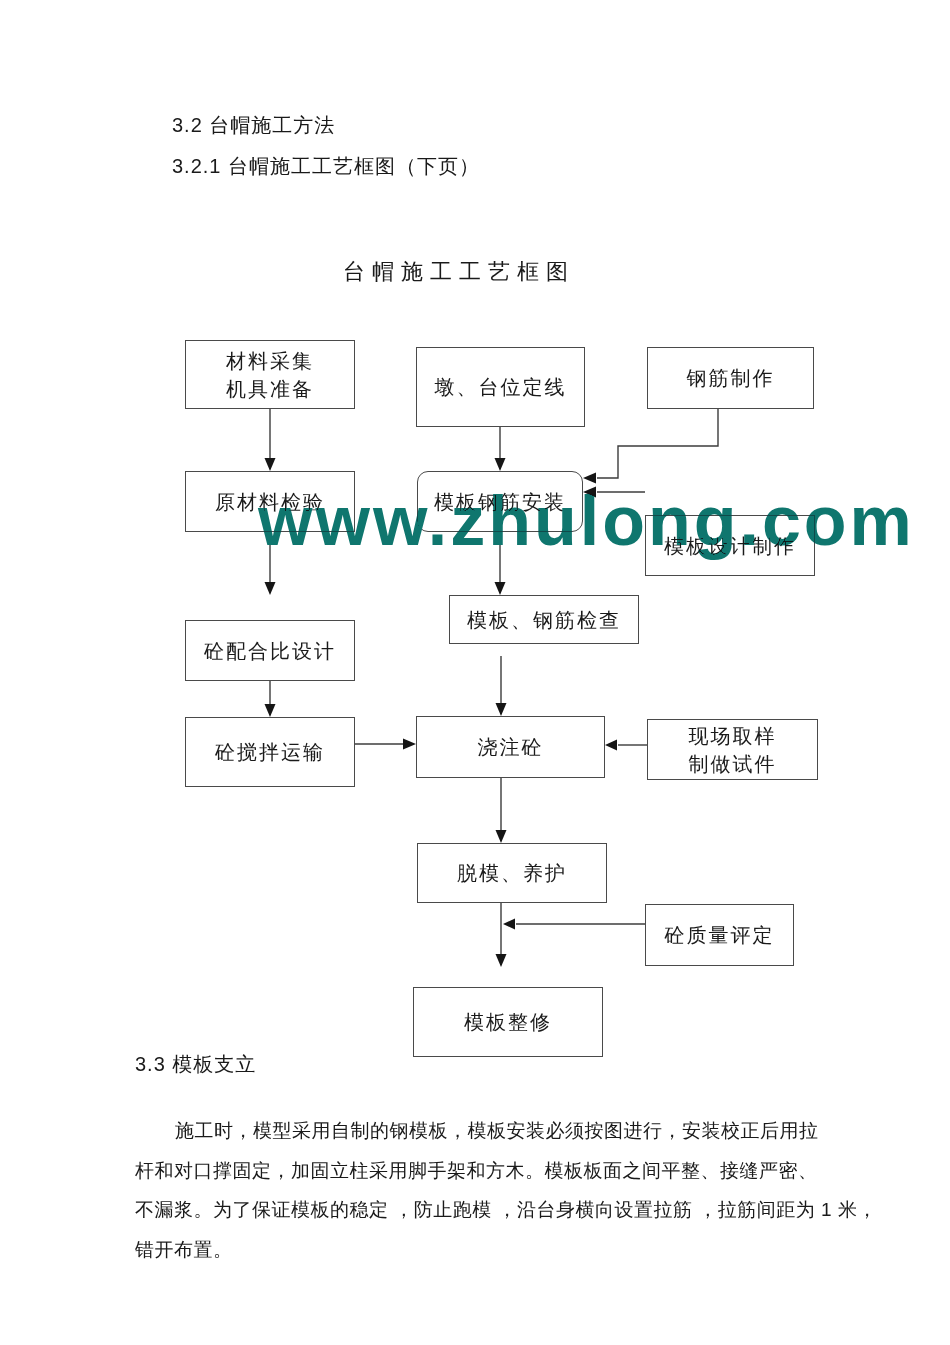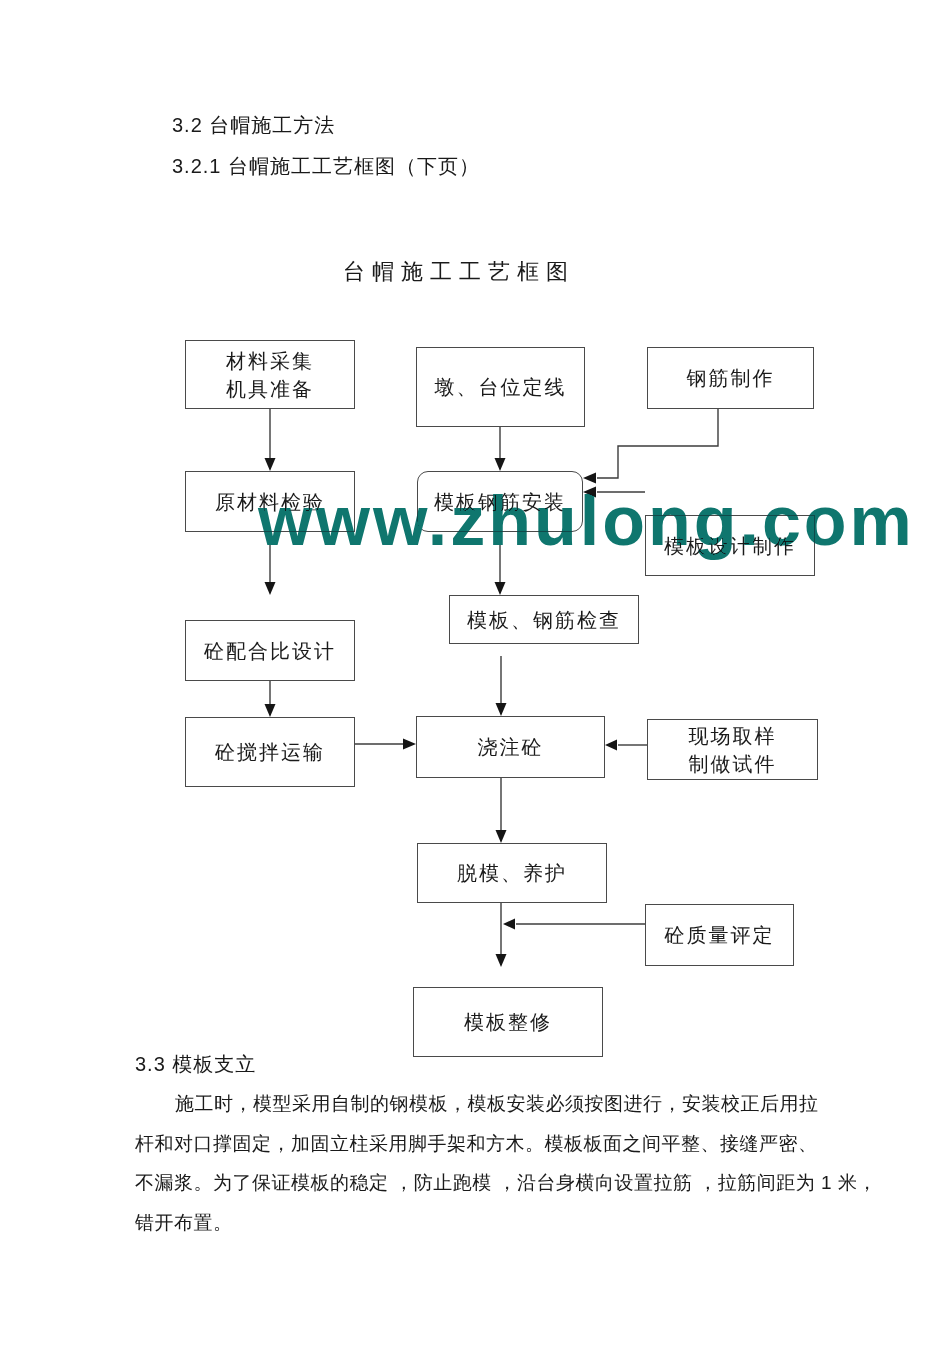--- a/index.html
+++ b/index.html
@@ -64,20 +64,21 @@
     z-index: 3;
     mix-blend-mode: darken;
     white-space: pre;
   }
   .bodyline {
     position: absolute;
     font-size: 19px;
     letter-spacing: 0.5px;
     white-space: pre;
     color: #1a1a1a;
+    margin-top: 27px;
   }
 </style>
 </head>
 <body>
 
 <div class="abs heading" style="left:172px; top:112px;">3.2 台帽施工方法</div>
 <div class="abs heading" style="left:172px; top:153px;">3.2.1 台帽施工工艺框图（下页）</div>
 
 <div class="abs diagram-title" style="left:343px; top:257px;">台帽施工工艺框图</div>
 

